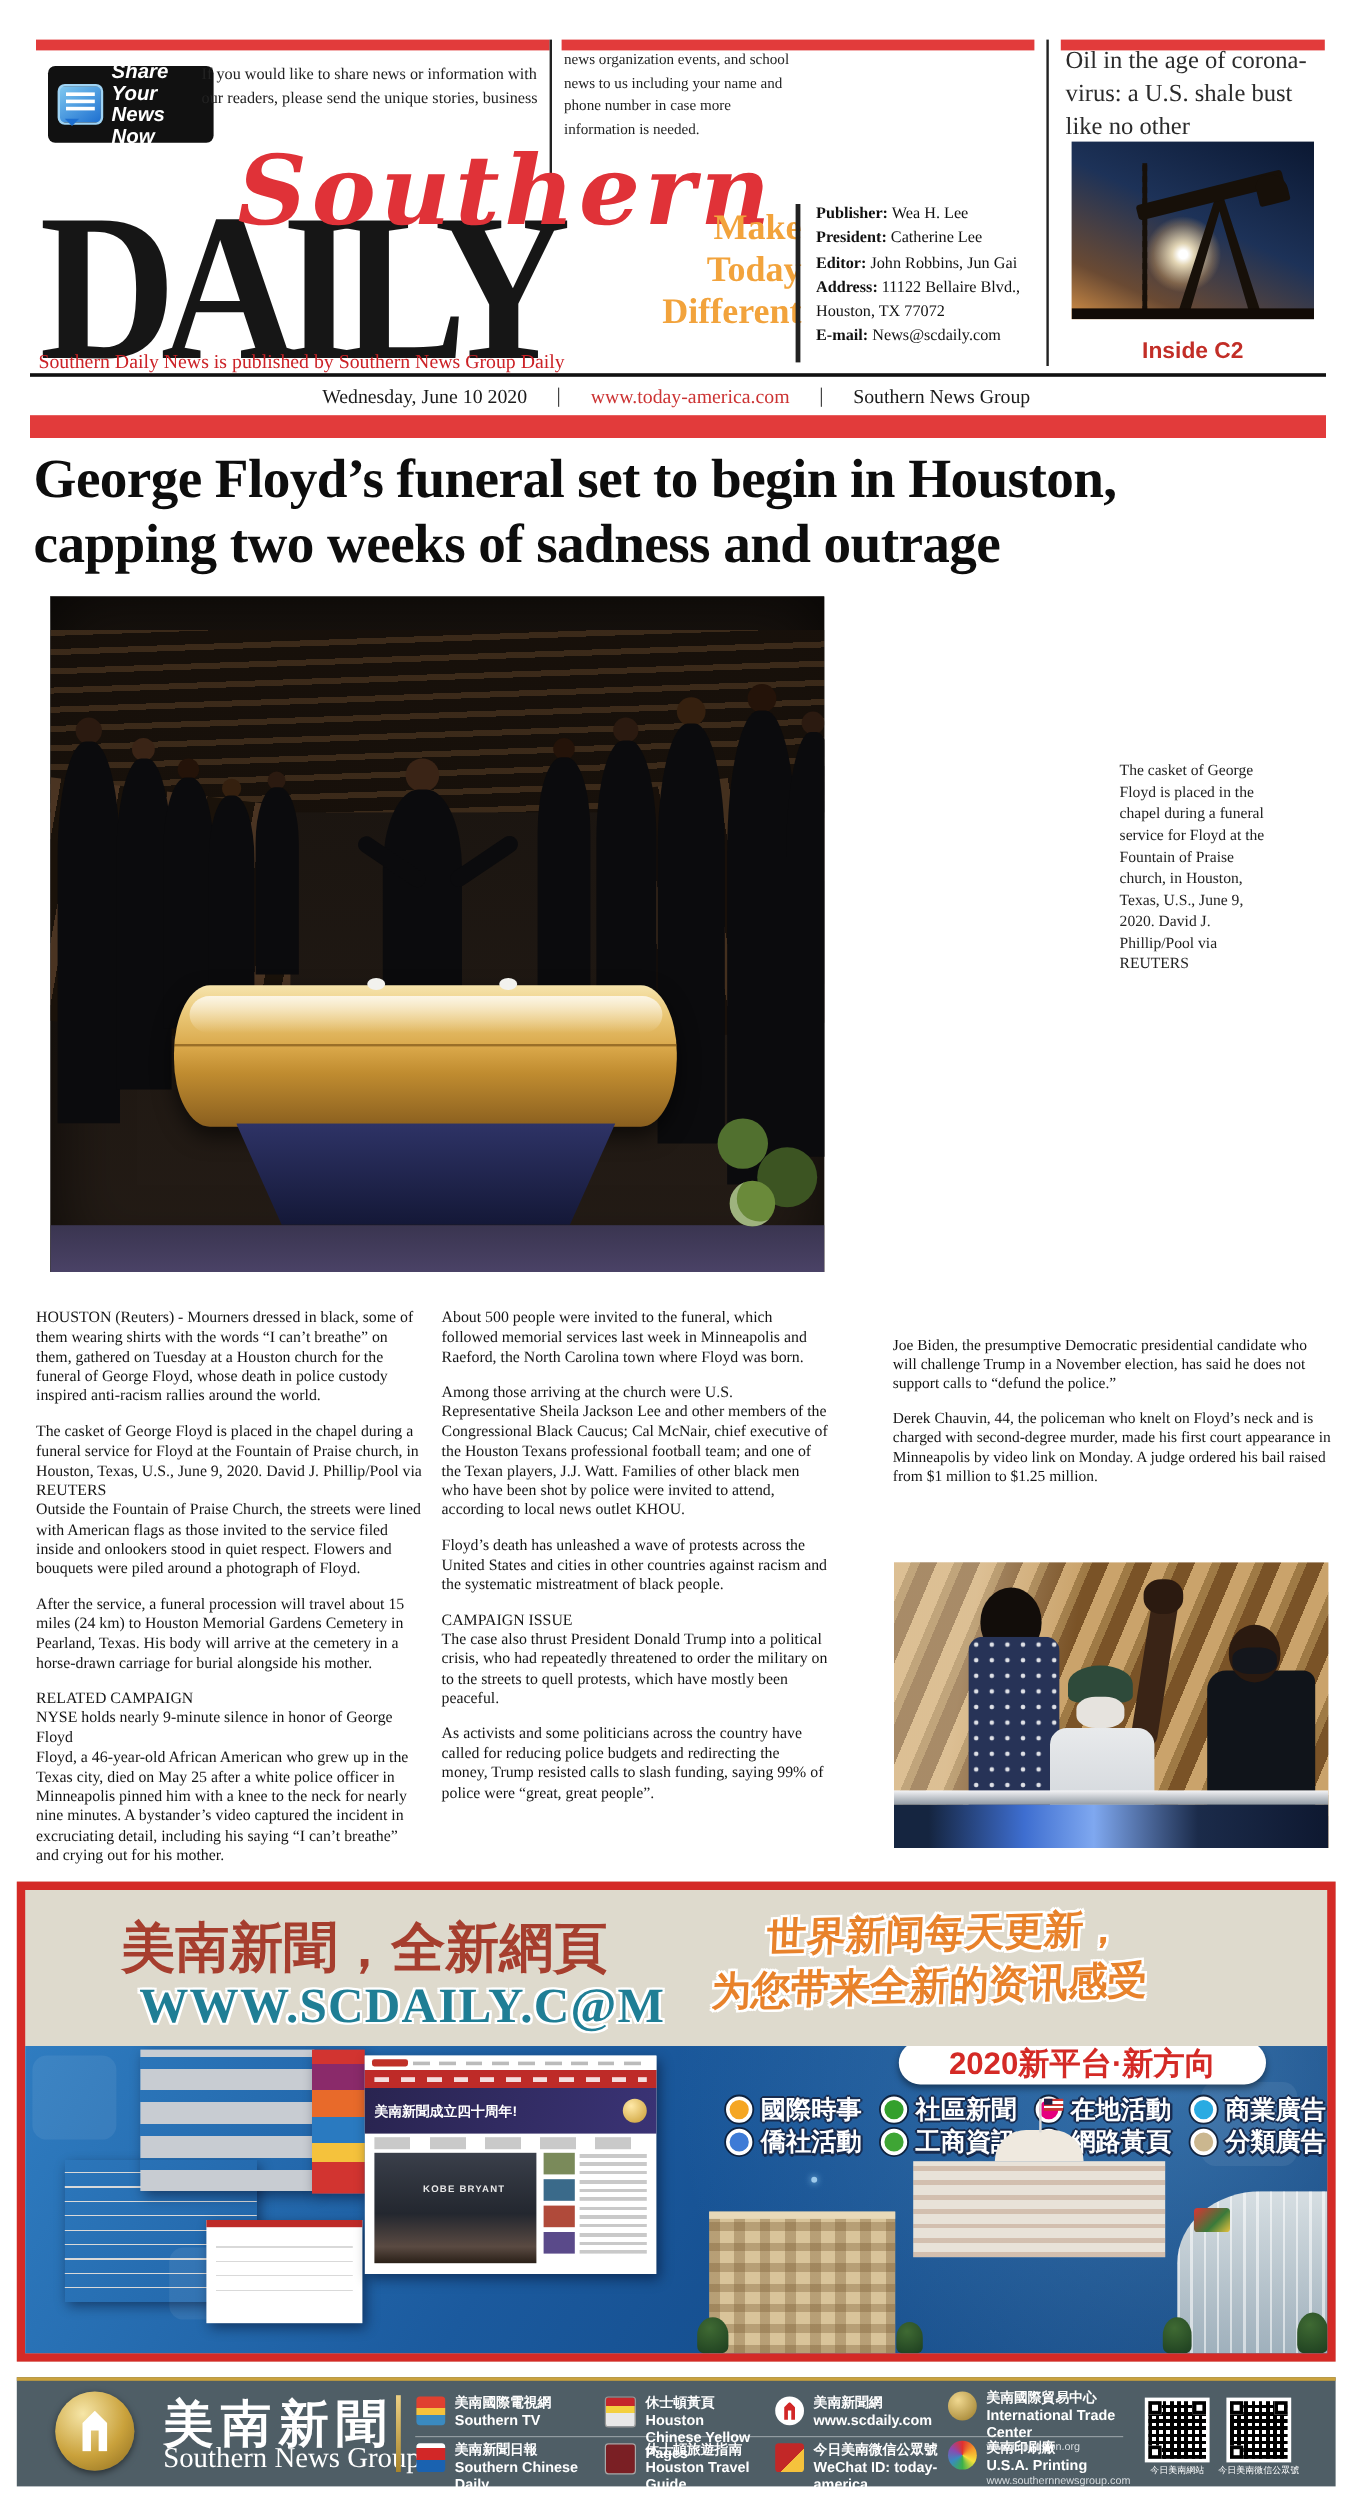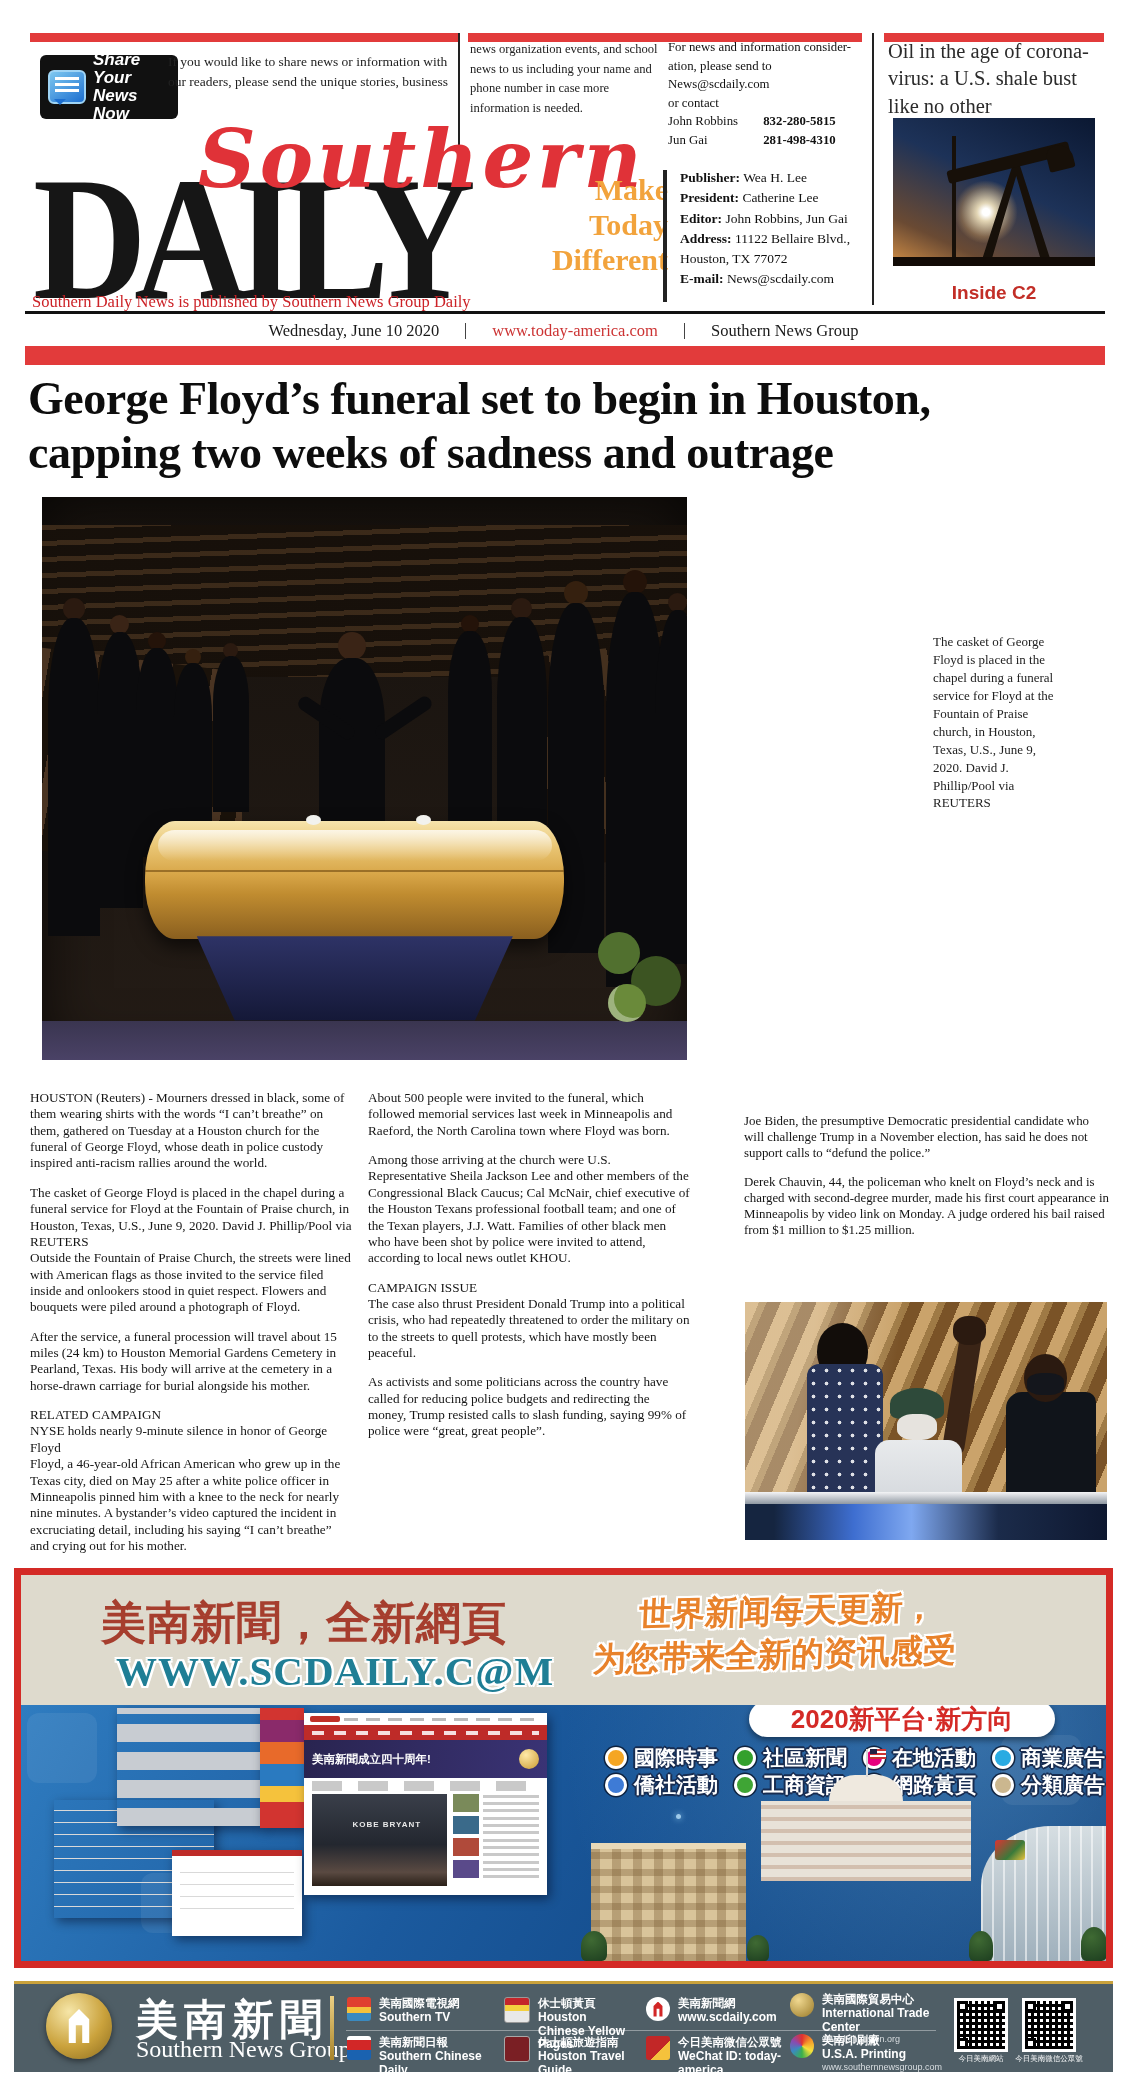--- a/index.html
+++ b/index.html
@@ -171,33 +171,20 @@
     <span class="bubble"></span>
     <span class="share-txt">
       <span>Share Your</span><br>
       <span>News Now</span>
     </span>
   </div>
 
   <div class="abs intro" style="left:168px;top:52px;width:283px">If you would like to share news or information with our readers, please send the unique stories, business</div>
   <div class="abs intro" style="left:470px;top:40px;width:190px;font-size:12.6px;line-height:1.55">news organization events, and school news to us including your name and phone number in case more information is needed.</div>
 
-  <div class="abs contact" style="left:668px;top:38px;width:200px">
-    <div>For news and information consider-ation, please send to</div>
-    <div>News@scdaily.com</div>
-    <div>or contact</div>
-    <div>
-      <span class="c-name">John Robbins</span>
-      <b>832-280-5815</b>
-    </div>
-    <div>
-      <span class="c-name">Jun Gai</span>
-      <b>281-498-4310</b>
-    </div>
-  </div>
 
   <div class="abs teaser-title" style="left:888px;top:38px;width:218px">Oil in the age of corona-virus: a U.S. shale bust like no other</div>
   <div class="abs oil" style="left:893px;top:118px;width:202px;height:148px">
     <div class="sun"></div>
     <div class="ladder"></div>
     <div class="legs"></div>
     <div class="beam"></div>
     <div class="head"></div>
     <div class="ground"></div>
   </div>
@@ -308,20 +295,21 @@
     <p>Outside the Fountain of Praise Church, the streets were lined with American flags as those invited to the service filed inside and onlookers stood in quiet respect. Flowers and bouquets were piled around a photograph of Floyd.</p>
     <p>After the service, a funeral procession will travel about 15 miles (24 km) to Houston Memorial Gardens Cemetery in Pearland, Texas. His body will arrive at the cemetery in a horse-drawn carriage for burial alongside his mother.</p>
     <p class="tight">RELATED CAMPAIGN</p>
     <p class="tight">NYSE holds nearly 9-minute silence in honor of George Floyd</p>
     <p>Floyd, a 46-year-old African American who grew up in the Texas city, died on May 25 after a white police officer in Minneapolis pinned him with a knee to the neck for nearly nine minutes. A bystander’s video captured the incident in excruciating detail, including his saying “I can’t breathe” and crying out for his mother.</p>
   </div>
 
   <div class="abs bodycol" style="left:368px;top:1090px;width:323px">
     <p>About 500 people were invited to the funeral, which followed memorial services last week in Minneapolis and Raeford, the North Carolina town where Floyd was born.</p>
     <p>Among those arriving at the church were U.S. Representative Sheila Jackson Lee and other members of the Congressional Black Caucus; Cal McNair, chief executive of the Houston Texans professional football team; and one of the Texan players, J.J. Watt. Families of other black men who have been shot by police were invited to attend, according to local news outlet KHOU.</p>
+    <p>Floyd’s death has unleashed a wave of protests across the United States and cities in other countries against racism and the systematic mistreatment of black people.</p>
     <p class="tight">CAMPAIGN ISSUE</p>
     <p>The case also thrust President Donald Trump into a political crisis, who had repeatedly threatened to order the military on to the streets to quell protests, which have mostly been peaceful.</p>
     <p>As activists and some politicians across the country have called for reducing police budgets and redirecting the money, Trump resisted calls to slash funding, saying 99% of police were “great, great people”.</p>
   </div>
 
   <div class="abs bodycol" style="left:744px;top:1113px;width:366px;font-size:12.9px">
     <p>Joe Biden, the presumptive Democratic presidential candidate who will challenge Trump in a November election, has said he does not support calls to “defund the police.”</p>
     <p>Derek Chauvin, 44, the policeman who knelt on Floyd’s neck and is charged with second-degree murder, made his first court appearance in Minneapolis by video link on Monday. A judge ordered his bail raised from $1 million to $1.25 million.</p>
   </div>
 

